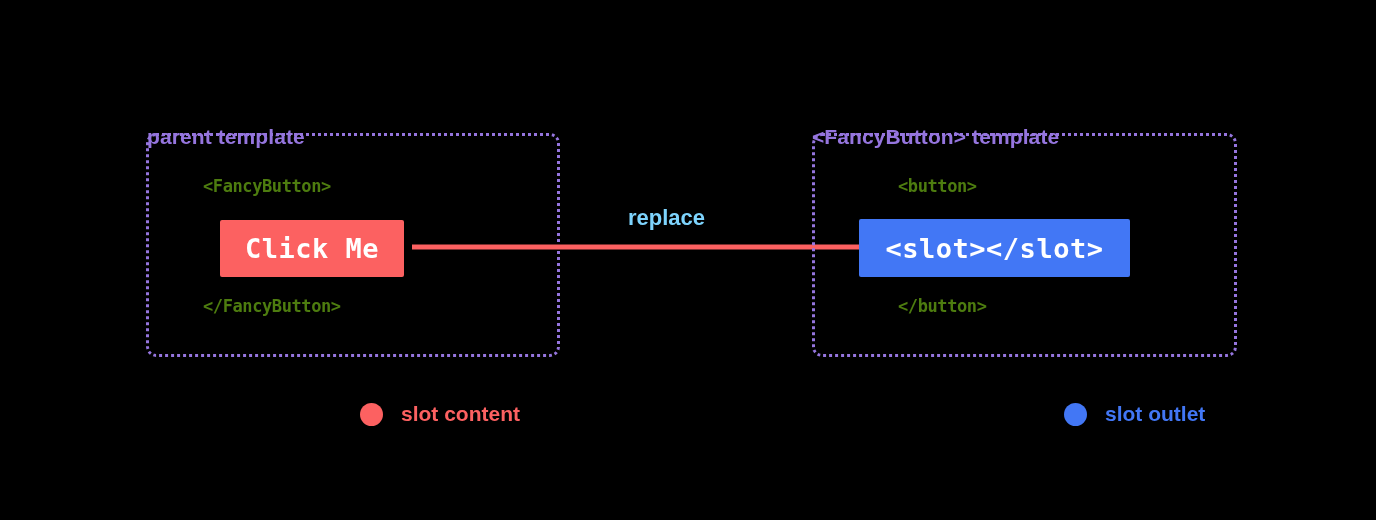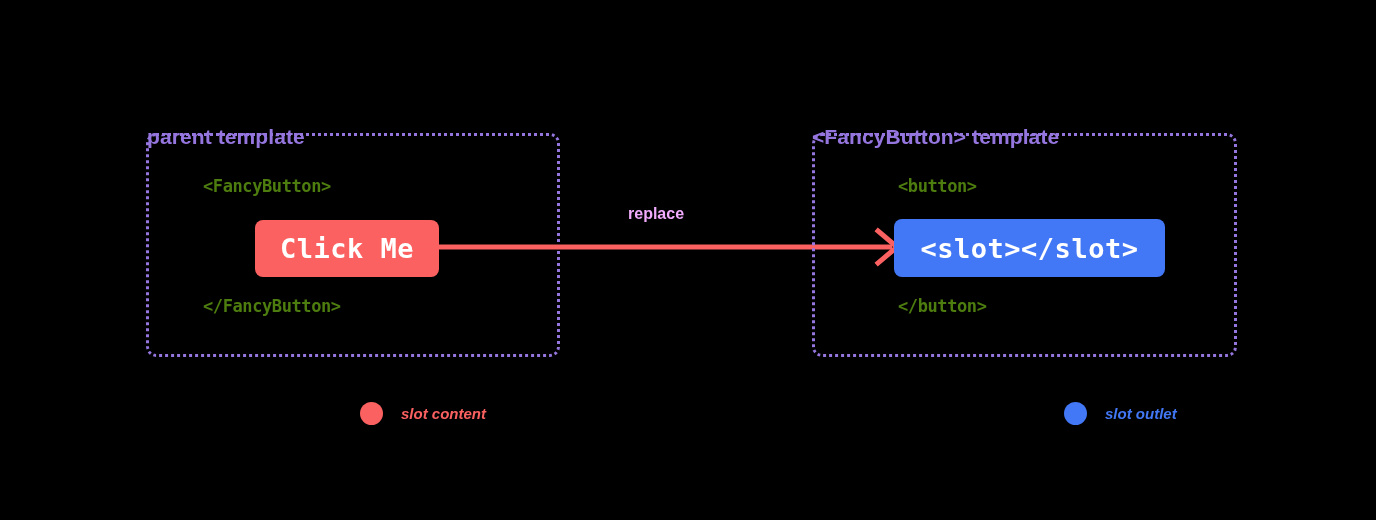--- a/index.html
+++ b/index.html
@@ -57,29 +57,28 @@
   #tag-close-fancy { left: 203px; top: 296px; }
   #tag-open-button  { left: 898px; top: 176px; }
   #tag-close-button { left: 898px; top: 296px; }
 
   
   .chip {
     position: absolute;
     display: flex;
     align-items: center;
     justify-content: center;
-    border-radius: 8px;
+    border-radius: 2px;
     color: #ffffff;
     font-family: "DejaVu Sans Mono", "Liberation Mono", monospace;
     font-weight: bold;
     font-size: 27px;
     letter-spacing: 0.5px;
     box-sizing: border-box;
     white-space: nowrap;
-    margin-left: 35px;
   }
   #chip-click-me {
     left: 220px; top: 220px; width: 184px; height: 57px;
     background: #fc6161;
   }
   #chip-slot {
     left: 859px; top: 219px; width: 271px; height: 58px;
     background: #4277f5;
   }
 
@@ -89,46 +88,45 @@
     left: 408px;
     top: 226px;
     width: 496px;
     height: 44px;
     overflow: visible;
   }
   #arrow-label {
     position: absolute;
     left: 628px;
     top: 205px;
-    color: #f0abfc;
+    color: #7dd3fc;
     font-family: "Liberation Sans", sans-serif;
     font-weight: bold;
-    font-size: 16px;
+    font-size: 22px;
     white-space: nowrap;
   }
 
   
   .legend-item {
     position: absolute;
     display: flex;
     align-items: center;
     gap: 18px;
     white-space: nowrap;
   }
   .legend-dot {
     width: 23px;
     height: 23px;
     border-radius: 50%;
     flex: 0 0 auto;
   }
   .legend-label {
     font-family: "Liberation Sans", sans-serif;
     font-weight: bold;
-    font-size: 15px;
-    font-style: italic;
+    font-size: 21px;
   }
   #legend-slot-content { left: 360px; top: 402px; }
   #legend-slot-content .legend-dot   { background: #fc6161; }
   #legend-slot-content .legend-label { color: #fc6161; }
 
   #legend-slot-outlet { left: 1064px; top: 402px; }
   #legend-slot-outlet .legend-dot   { background: #4277f5; }
   #legend-slot-outlet .legend-label { color: #4277f5; }
 </style>
 </head>

